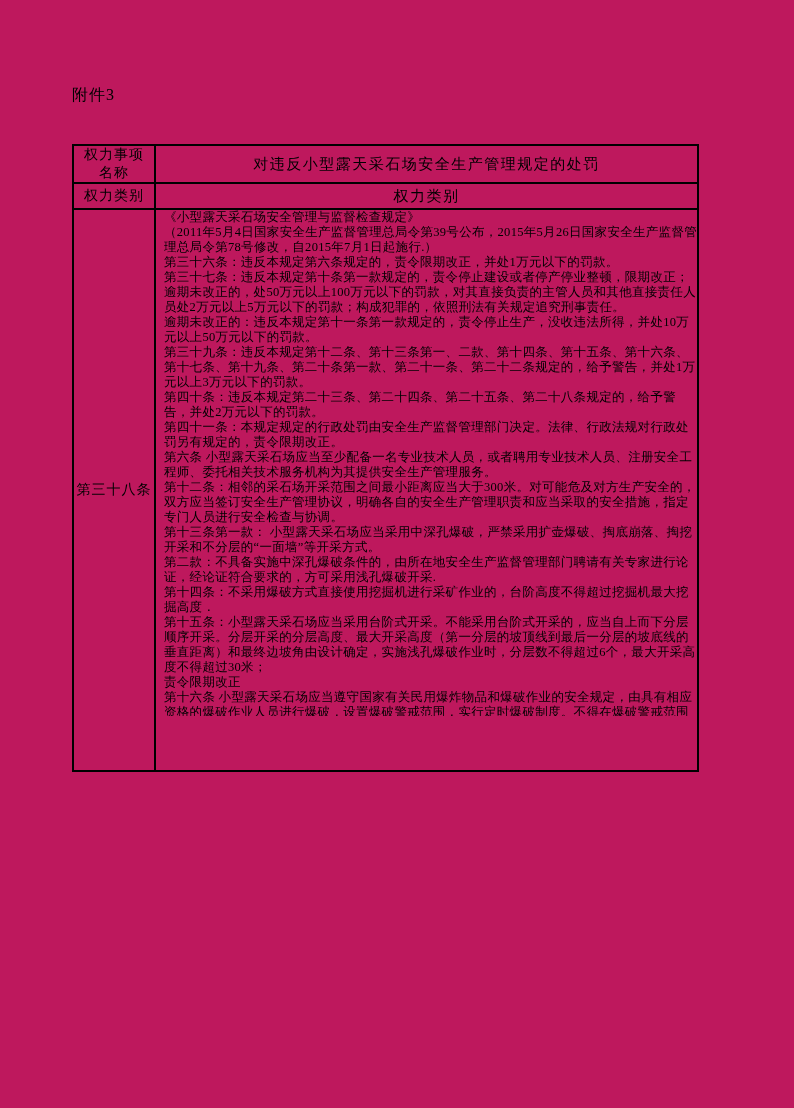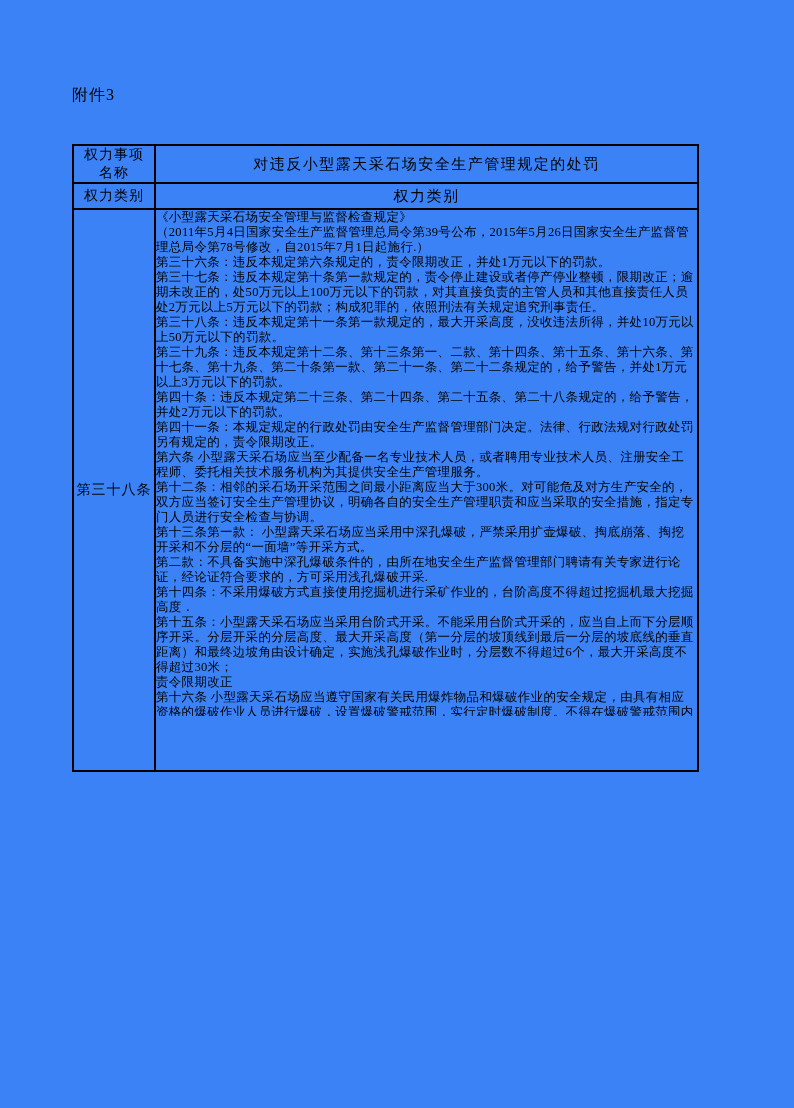--- a/index.html
+++ b/index.html
@@ -11,21 +11,21 @@
     width: 794px;
     height: 1108px;
     font-family: "Liberation Serif", "DejaVu Serif", serif;
     color: #000000;
   }
   .doc {
     position: relative;
     width: 794px;
     height: 1108px;
     overflow: hidden;
-    background: #3b82f6;
+    background: #be185d;
   }
   .attachment {
     position: absolute;
     left: 72px;
     top: 85px;
     font-size: 16px;
     line-height: 20px;
     letter-spacing: 1px;
   }
   .title {
@@ -72,20 +72,21 @@
     letter-spacing: 1.5px;
   }
   .basis-cell {
     height: 560px;
     vertical-align: top;
     padding: 52px 2px 0 3px;
   }
   .basis-text {
     max-height: 506px;
     overflow: hidden;
+    margin-left: 8px;
   }
   .basis-paragraph {
     margin: 0;
     font-size: 12.5px;
     line-height: 15px;
     letter-spacing: 0.3px;
     text-align: left;
     word-break: break-all;
   }
 </style>
@@ -117,21 +118,21 @@
       </tr>
 
       <tr class="row-basis">
         <th class="label-cell">第三十八条</th>
         <td class="basis-cell">
           <div class="basis-text">
               <p class="basis-paragraph">《小型露天采石场安全管理与监督检查规定》</p>
               <p class="basis-paragraph">（2011年5月4日国家安全生产监督管理总局令第39号公布，2015年5月26日国家安全生产监督管理总局令第78号修改，自2015年7月1日起施行.）</p>
               <p class="basis-paragraph">第三十六条：违反本规定第六条规定的，责令限期改正，并处1万元以下的罚款。</p>
               <p class="basis-paragraph">第三十七条：违反本规定第十条第一款规定的，责令停止建设或者停产停业整顿，限期改正；逾期未改正的，处50万元以上100万元以下的罚款，对其直接负责的主管人员和其他直接责任人员处2万元以上5万元以下的罚款；构成犯罪的，依照刑法有关规定追究刑事责任。</p>
-              <p class="basis-paragraph">第三十八条：违反本规定第十一条第一款规定的，最大开采高度，没收违法所得，并处10万元以上50万元以下的罚款。</p>
+              <p class="basis-paragraph">逾期未改正的：违反本规定第十一条第一款规定的，责令停止生产，没收违法所得，并处10万元以上50万元以下的罚款。</p>
               <p class="basis-paragraph">第三十九条：违反本规定第十二条、第十三条第一、二款、第十四条、第十五条、第十六条、第十七条、第十九条、第二十条第一款、第二十一条、第二十二条规定的，给予警告，并处1万元以上3万元以下的罚款。</p>
               <p class="basis-paragraph">第四十条：违反本规定第二十三条、第二十四条、第二十五条、第二十八条规定的，给予警告，并处2万元以下的罚款。</p>
               <p class="basis-paragraph">第四十一条：本规定规定的行政处罚由安全生产监督管理部门决定。法律、行政法规对行政处罚另有规定的，责令限期改正。</p>
               <p class="basis-paragraph">第六条 小型露天采石场应当至少配备一名专业技术人员，或者聘用专业技术人员、注册安全工程师、委托相关技术服务机构为其提供安全生产管理服务。</p>
               <p class="basis-paragraph">第十二条：相邻的采石场开采范围之间最小距离应当大于300米。对可能危及对方生产安全的，双方应当签订安全生产管理协议，明确各自的安全生产管理职责和应当采取的安全措施，指定专门人员进行安全检查与协调。</p>
               <p class="basis-paragraph">第十三条第一款： 小型露天采石场应当采用中深孔爆破，严禁采用扩壶爆破、掏底崩落、掏挖开采和不分层的“一面墙”等开采方式。</p>
               <p class="basis-paragraph">第二款：不具备实施中深孔爆破条件的，由所在地安全生产监督管理部门聘请有关专家进行论证，经论证符合要求的，方可采用浅孔爆破开采.</p>
               <p class="basis-paragraph">第十四条：不采用爆破方式直接使用挖掘机进行采矿作业的，台阶高度不得超过挖掘机最大挖掘高度．</p>
               <p class="basis-paragraph">第十五条：小型露天采石场应当采用台阶式开采。不能采用台阶式开采的，应当自上而下分层顺序开采。分层开采的分层高度、最大开采高度（第一分层的坡顶线到最后一分层的坡底线的垂直距离）和最终边坡角由设计确定，实施浅孔爆破作业时，分层数不得超过6个，最大开采高度不得超过30米；</p>
               <p class="basis-paragraph">责令限期改正</p>

